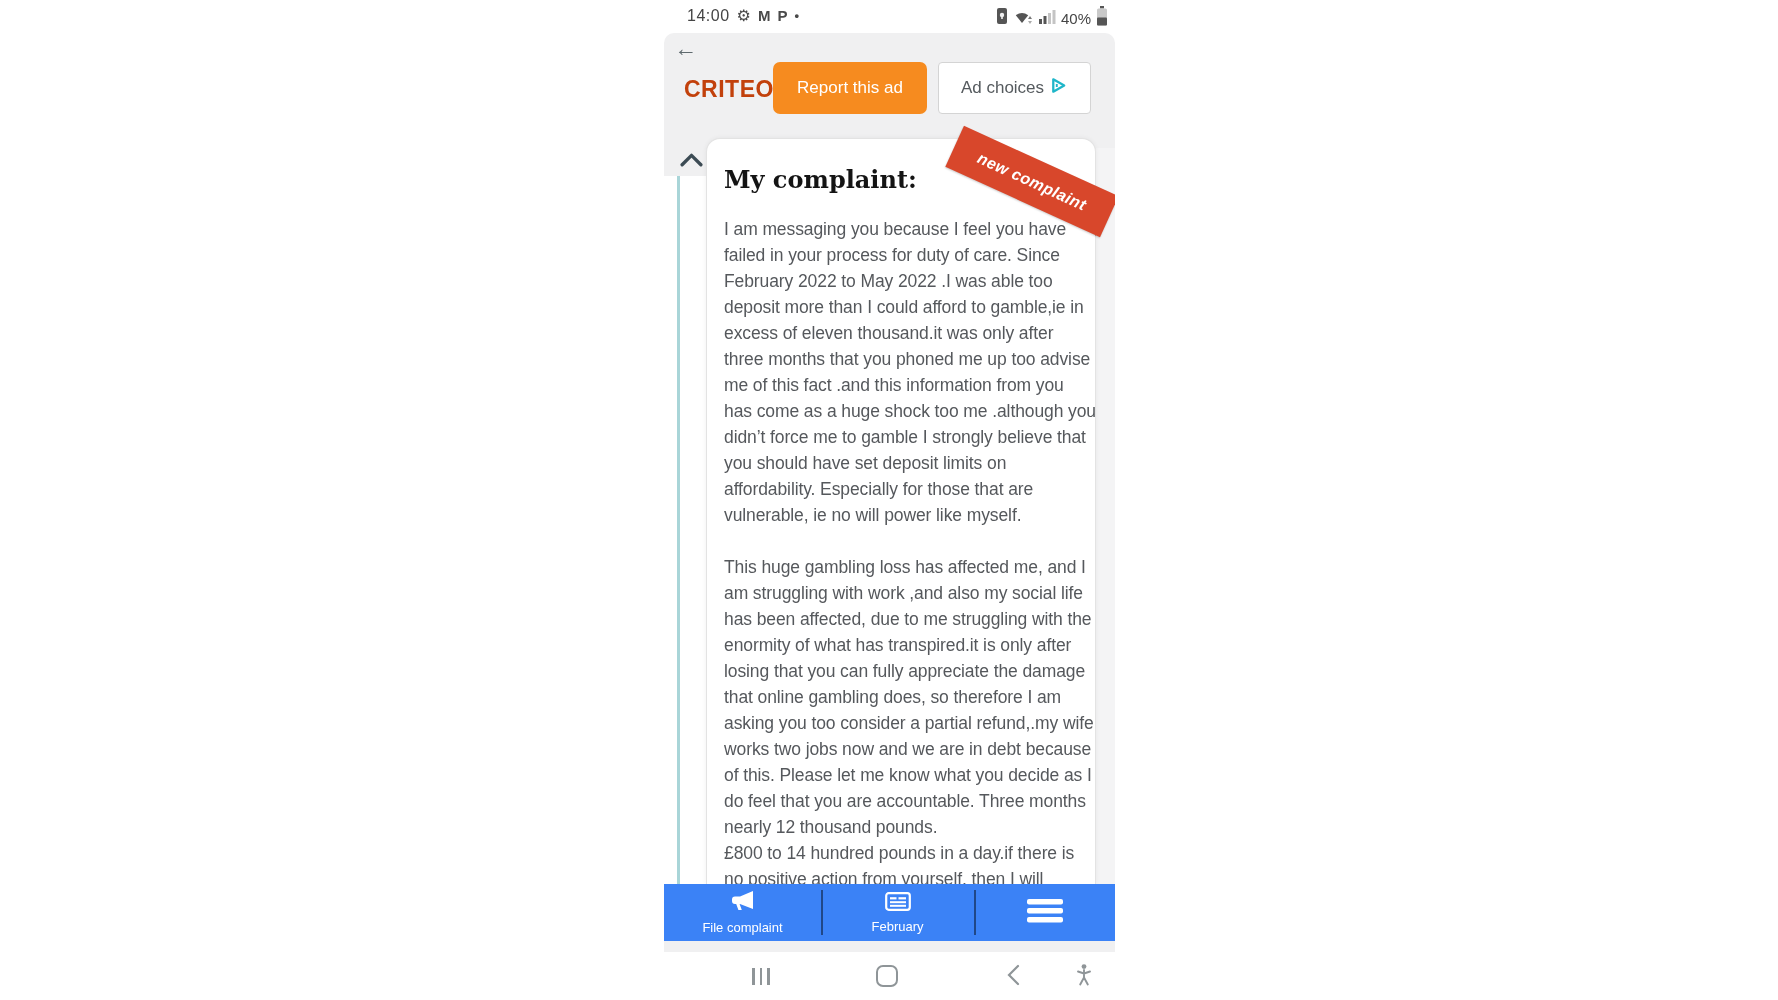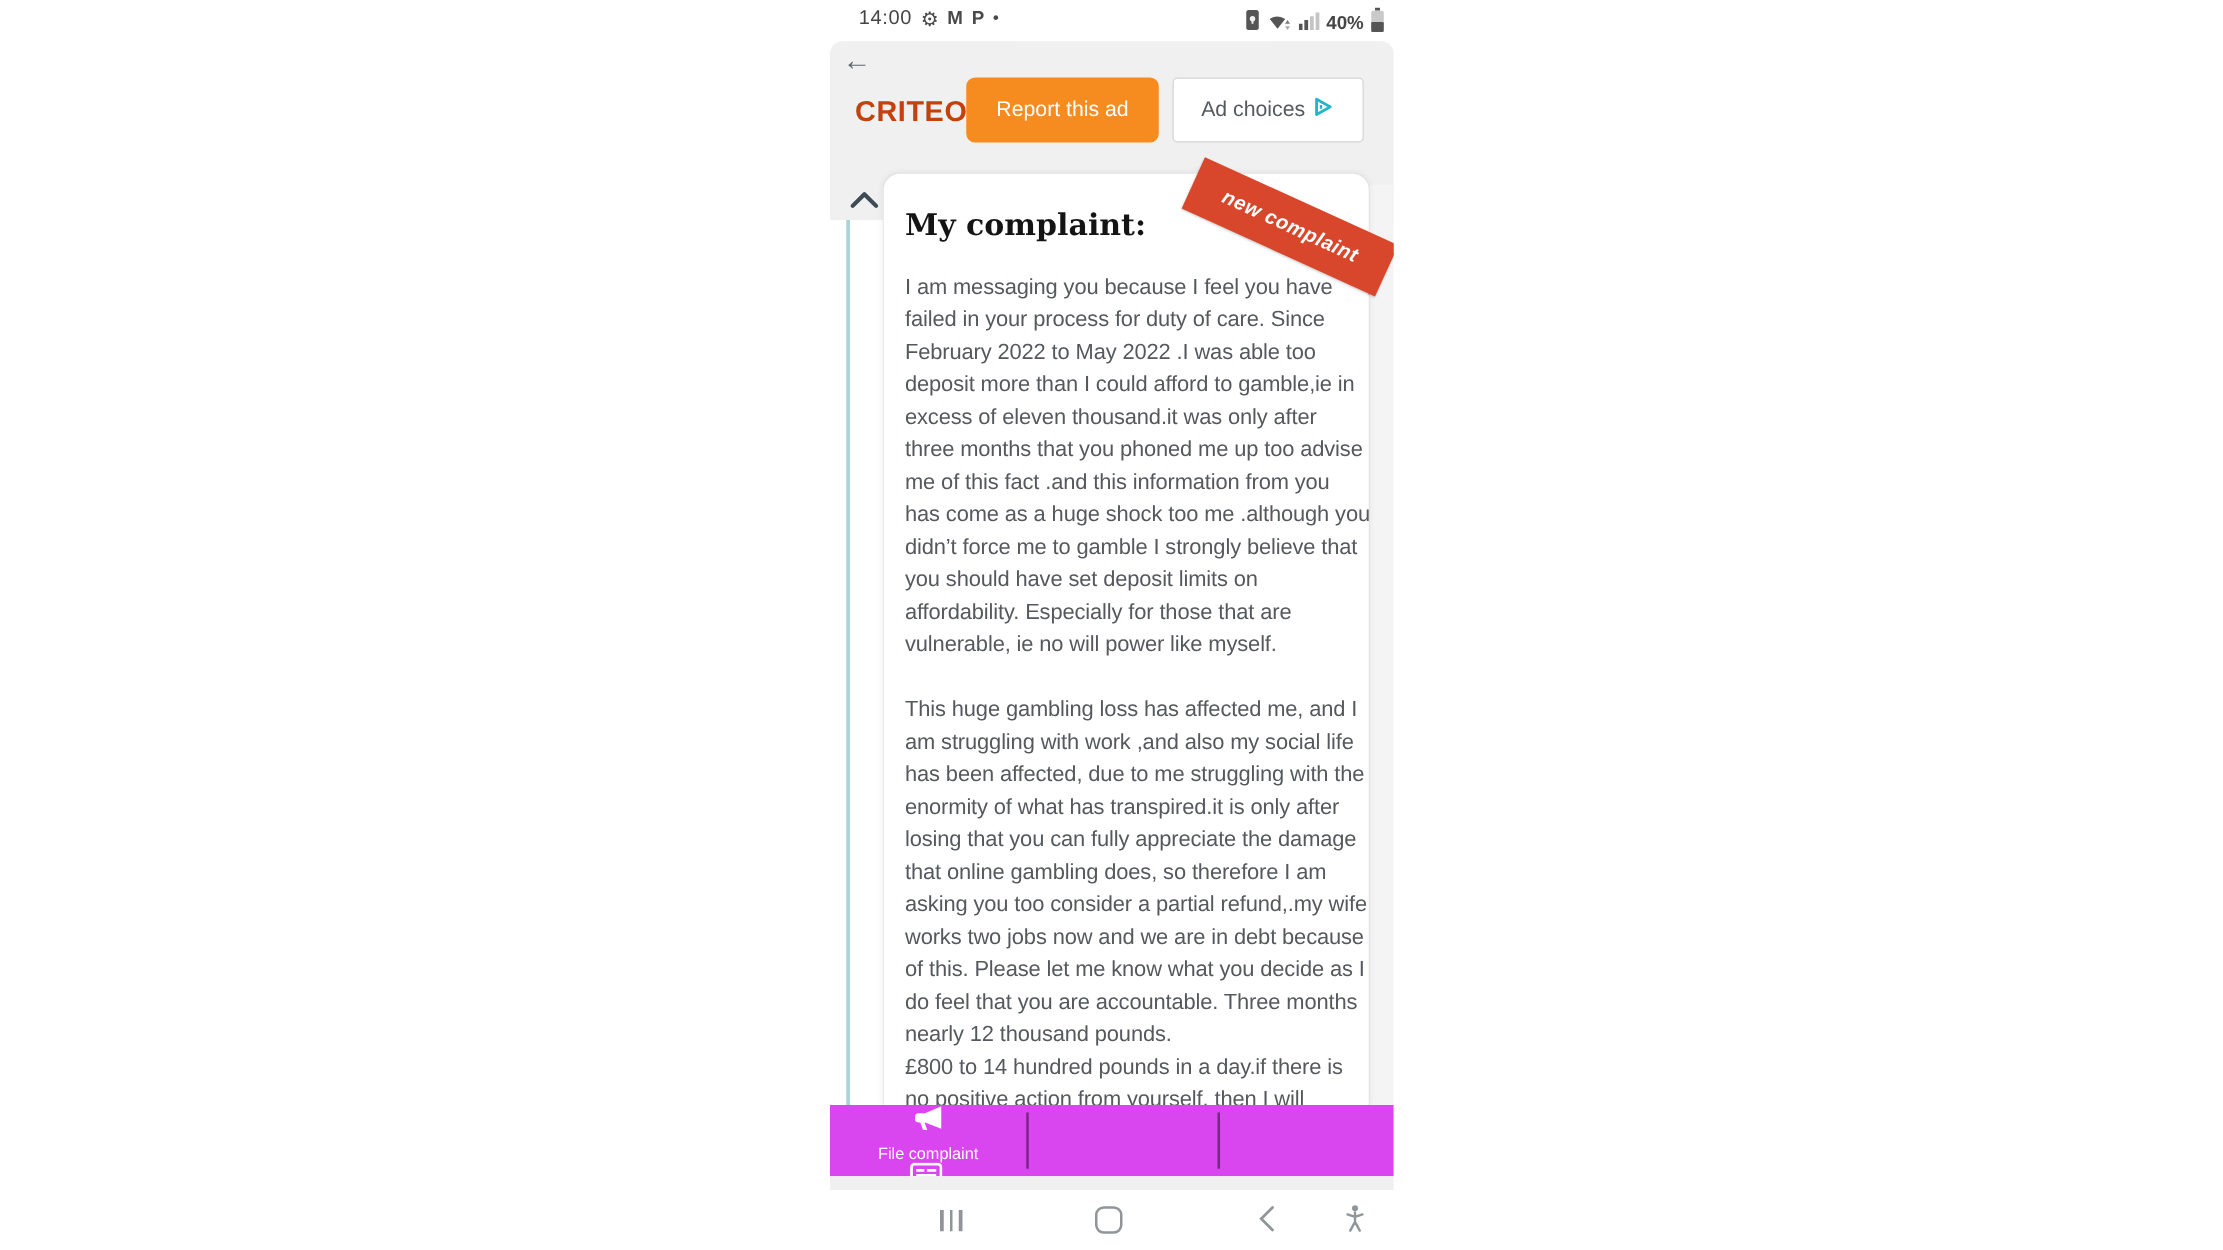--- a/index.html
+++ b/index.html
@@ -1,25 +1,25 @@
 <!DOCTYPE html>
 <html><head>
 <meta charset="utf-8">
 <style>
   * { margin:0; padding:0; box-sizing:border-box; }
   html,body { width:1778px; height:1000px; background:#ffffff; font-family:"Liberation Sans", sans-serif; overflow:hidden; }
   .phone { position:absolute; left:664px; top:0; width:451px; height:1000px; background:#ffffff; overflow:hidden; }
 
   
   .status-bar { position:absolute; left:0; top:0; width:100%; height:33px; background:#fff; }
-  .sb-left { position:absolute; left:23px; top:6px; display:flex; align-items:flex-start; gap:7px; color:#474747; }
+  .sb-left { position:absolute; left:23px; top:6px; display:flex; align-items:center; gap:7px; color:#474747; }
   .sb-time { font-size:16px; letter-spacing:.5px; color:#454545; }
   .sb-glyph { font-size:15px; font-weight:700; color:#4a4a4a; }
   .sb-right { position:absolute; right:7px; top:6px; display:flex; align-items:center; gap:5px; color:#474747; }
-  .sb-pct { font-size:15px; color:#454545;font-weight:bold; }
+  .sb-pct { font-size:15px; color:#454545; }
 
   
   .ad-header { position:absolute; left:0; top:33px; width:100%; height:143px; background:#f0f0f1; border-radius:10px 10px 0 0; }
   .back-arrow { position:absolute; left:10px; top:2px; font-size:23px; color:#5f6a6e; cursor:pointer; }
   .brand { position:absolute; left:20px; top:43px; font-size:23px; font-weight:800; letter-spacing:.5px; color:#c2410c; }
   .report-btn { position:absolute; left:109px; top:29px; width:154px; height:52px; background:#f68b1f; border:none; border-radius:7px; color:#fff; font-size:17px; font-family:"Liberation Sans",sans-serif; cursor:pointer; }
   .adchoices-btn { position:absolute; left:274px; top:29px; width:153px; height:52px; background:#fff; border:1px solid #d4d4d4; border-radius:4px; color:#555a5e; font-size:17px; font-family:"Liberation Sans",sans-serif; display:flex; align-items:center; justify-content:center; gap:5px; cursor:pointer; }
 
   
   .right-strip { position:absolute; left:432px; top:148px; width:19px; height:736px; background:#f4f4f5; }
@@ -29,21 +29,21 @@
   .card { position:absolute; left:42px; top:138px; width:390px; height:746px; background:#fff; border:1px solid #e3e3e3; border-bottom:none; border-radius:14px 14px 0 0; box-shadow:0 0 5px rgba(0,0,0,.06); padding:26px 5px 0 17px; }
   .card-title { font-family:"DejaVu Serif", serif; font-weight:700; font-size:24px; color:#141414; margin-bottom:22px; }
   .card p { font-size:17.5px; line-height:26px; letter-spacing:-0.1px; color:#55585c; width:372px; }
   .card p.gap { margin-bottom:26px; }
 
   .ribbon { position:absolute; left:283px; top:159px; width:170px; height:45px; background:#d8472b; transform:rotate(24.5deg); display:flex; align-items:center; justify-content:center; z-index:5; box-shadow:0 1px 2px rgba(0,0,0,.2); }
   .ribbon span { color:#fff; font-size:16px; font-style:italic; font-weight:700; letter-spacing:.5px; }
   .ribbon-fold { position:absolute; left:431px; top:222px; width:0; height:0; border-left:9px solid #8c2d15; border-bottom:14px solid transparent; z-index:4; }
 
   
-  .bottom-nav { position:absolute; left:0; top:884px; width:100%; height:57px; background:#d946ef; display:flex;flex-direction:column; }
+  .bottom-nav { position:absolute; left:0; top:884px; width:100%; height:57px; background:#3b82f6; display:flex; }
   .bn-section { position:relative; height:100%; display:flex; flex-direction:column; align-items:center; justify-content:center; gap:4px; cursor:pointer; }
   .bn-1 { width:157px; } .bn-2 { width:153px; } .bn-3 { width:141px; }
   .bn-divider { position:absolute; top:6px; width:2px; height:45px; background:rgba(0,0,0,.45); }
   .bn-label { color:#fff; font-size:13px; }
   .nav-under-strip { position:absolute; left:0; top:941px; width:100%; height:11px; background:#f0f0f1; }
 
   
   .android-nav { position:absolute; left:0; top:952px; width:100%; height:48px; background:#fff; }
   .an-btn { position:absolute; top:6px; width:36px; height:36px; display:flex; align-items:center; justify-content:center; background:transparent; border:none; cursor:pointer; }
   .recents-bars { display:flex; gap:5px; }

